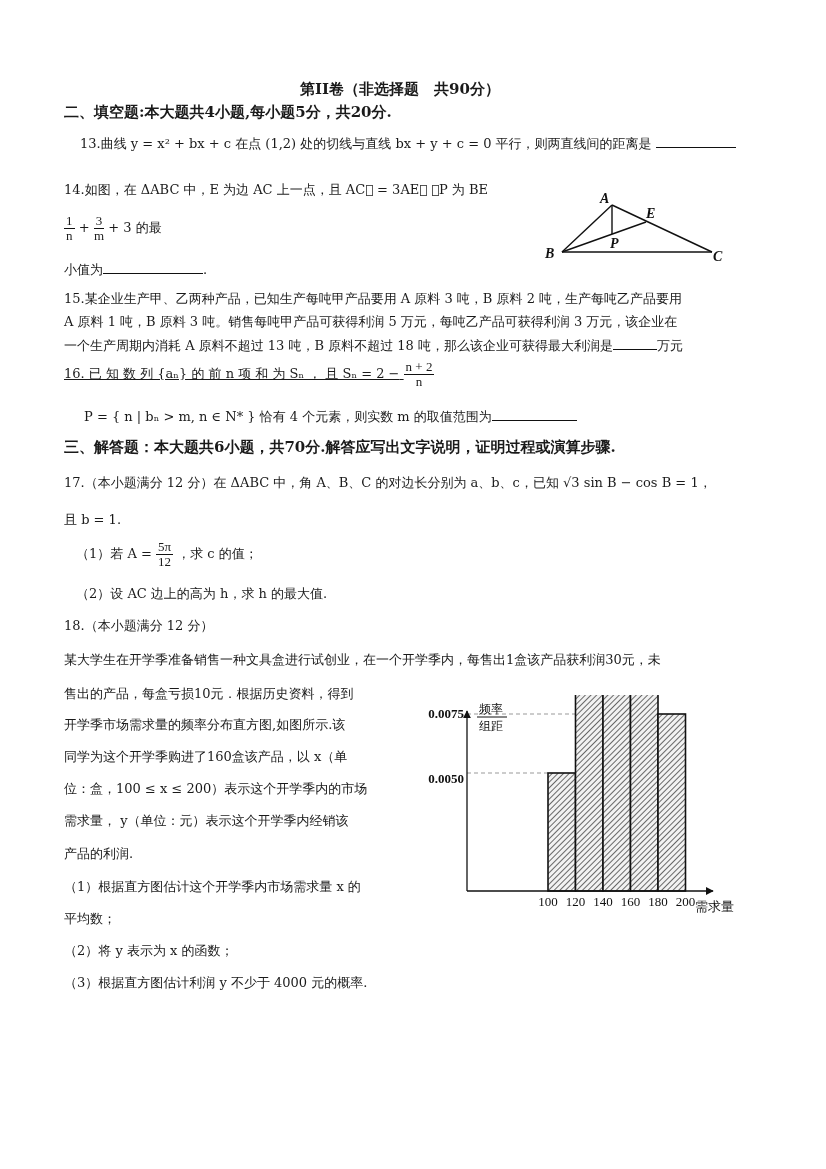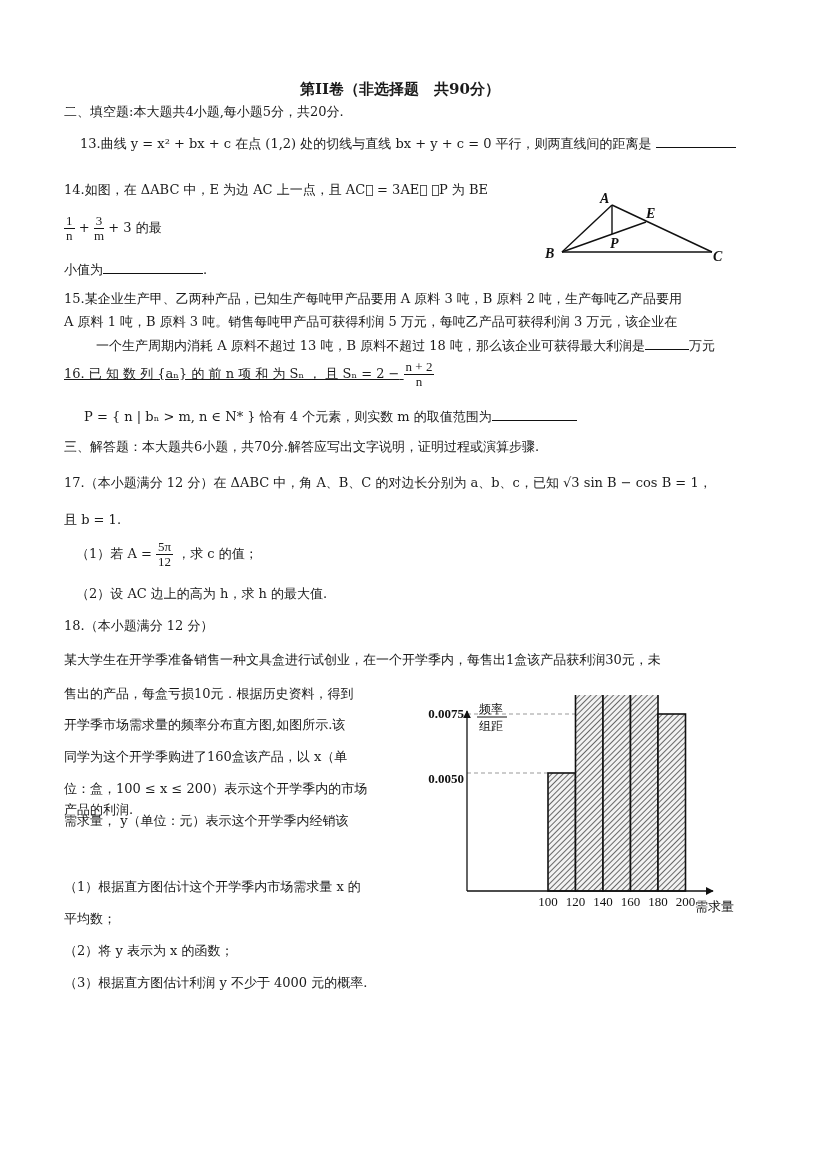--- a/index.html
+++ b/index.html
@@ -1,21 +1,21 @@
 <!DOCTYPE html>
 <html><head>
 <meta charset="utf-8">
 <style>
   html, body { margin: 0; padding: 0; background: #ffffff; }
   body { width: 826px; height: 1169px; position: relative; overflow: hidden;
          font-family: "DejaVu Serif", "Liberation Serif", serif; color: #1a1a1a; }
   .abs { position: absolute; white-space: nowrap; }
   .txt { font-size: 13px; line-height: 18px; }
   .title { font-size: 15px; font-weight: bold; }
-  .sec { font-size: 13px; font-weight: normal; }
+  .sec { font-size: 15px; font-weight: bold; }
   .blank { display: inline-block; border-bottom: 1.5px solid #111; vertical-align: baseline; height: 12px; }
   .frac { display: inline-block; vertical-align: middle; text-align: center; font-family: "Liberation Serif", serif; }
   .frac .num { display: block; border-bottom: 1px solid #111; padding: 0 2px; line-height: 14px; }
   .frac .den { display: block; line-height: 14px; }
   svg text { font-family: "Liberation Serif", "DejaVu Serif", serif; }
 </style>
 </head>
 <body>
 
 <div class="abs title" style="left:300px; top:80px;">第II卷（非选择题　共90分）</div>
@@ -50,21 +50,21 @@
     <text x="70" y="18">A</text>
     <text x="15" y="73">B</text>
     <text x="183" y="76">C</text>
     <text x="116" y="33">E</text>
     <text x="80" y="63">P</text>
   </g>
 </svg>
 
 <div class="abs txt" style="left:64px; top:290px;">15.某企业生产甲、乙两种产品，已知生产每吨甲产品要用 A 原料 3 吨，B 原料 2 吨，生产每吨乙产品要用</div>
 <div class="abs txt" style="left:64px; top:313px;">A 原料 1 吨，B 原料 3 吨。销售每吨甲产品可获得利润 5 万元，每吨乙产品可获得利润 3 万元，该企业在</div>
-<div class="abs txt" style="left:64px; top:337px;margin-left:32px;">
+<div class="abs txt" style="left:64px; top:337px;">
   <span>一个生产周期内消耗 A 原料不超过 13 吨，B 原料不超过 18 吨，那么该企业可获得最大利润是</span><span class="blank" style="width:44px;"></span><span>万元</span>
 </div>
 
 <div class="abs txt" style="left:64px; top:360px;text-decoration:underline;">
   <span>16. 已 知 数 列 {aₙ} 的 前 n 项 和 为 Sₙ ， 且 Sₙ = 2 −</span>
   <span class="frac"><span class="num">n + 2</span><span class="den">n</span></span>
 </div>
 <div class="abs txt" style="left:84px; top:408px;">
   <span>P = { n | bₙ &gt; m, n ∈ N* } 恰有 4 个元素，则实数 m 的取值范围为</span><span class="blank" style="width:85px;"></span>
 </div>
@@ -80,21 +80,21 @@
 </div>
 <div class="abs txt" style="left:76px; top:585px;">（2）设 AC 边上的高为 h，求 h 的最大值.</div>
 
 <div class="abs txt" style="left:64px; top:617px;">18.（本小题满分 12 分）</div>
 <div class="abs txt" style="left:64px; top:651px;">某大学生在开学季准备销售一种文具盒进行试创业，在一个开学季内，每售出1盒该产品获利润30元，未</div>
 <div class="abs txt" style="left:64px; top:685px;">售出的产品，每盒亏损10元．根据历史资料，得到</div>
 <div class="abs txt" style="left:64px; top:716px;">开学季市场需求量的频率分布直方图,如图所示.该</div>
 <div class="abs txt" style="left:64px; top:748px;text-align:right;">同学为这个开学季购进了160盒该产品，以 x（单</div>
 <div class="abs txt" style="left:64px; top:780px;">位：盒，100 ≤ x ≤ 200）表示这个开学季内的市场</div>
 <div class="abs txt" style="left:64px; top:812px;">需求量， y（单位：元）表示这个开学季内经销该</div>
-<div class="abs txt" style="left:64px; top:801px;">产品的利润.</div>
+<div class="abs txt" style="left:64px; top:845px;">产品的利润.</div>
 <div class="abs txt" style="left:64px; top:878px;">（1）根据直方图估计这个开学季内市场需求量 x 的</div>
 <div class="abs txt" style="left:64px; top:910px;">平均数；</div>
 <div class="abs txt" style="left:64px; top:942px;">（2）将 y 表示为 x 的函数；</div>
 <div class="abs txt" style="left:64px; top:974px;">（3）根据直方图估计利润 y 不少于 4000 元的概率.</div>
 
 <svg id="hist" class="abs" style="left:415px; top:695px;" width="330" height="225">
   <defs>
     <pattern id="hatch" patternUnits="userSpaceOnUse" width="4" height="4" patternTransform="rotate(45)">
       <rect width="4" height="4" fill="#f2f2f2"></rect>
       <line x1="0" y1="0" x2="0" y2="4" stroke="#444" stroke-width="1.6"></line>

